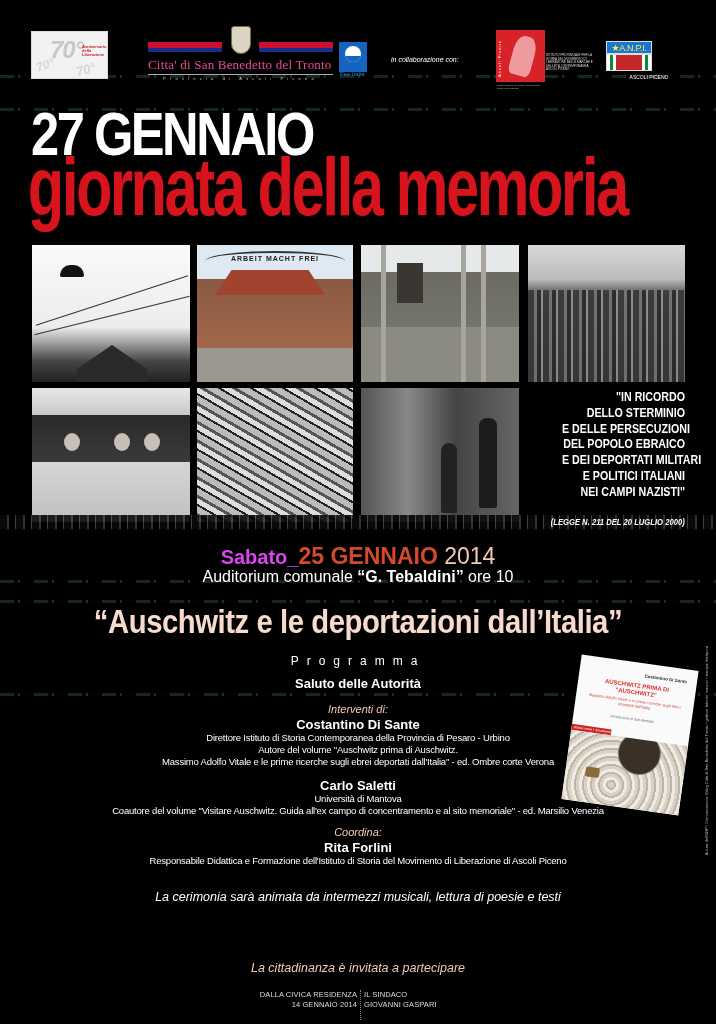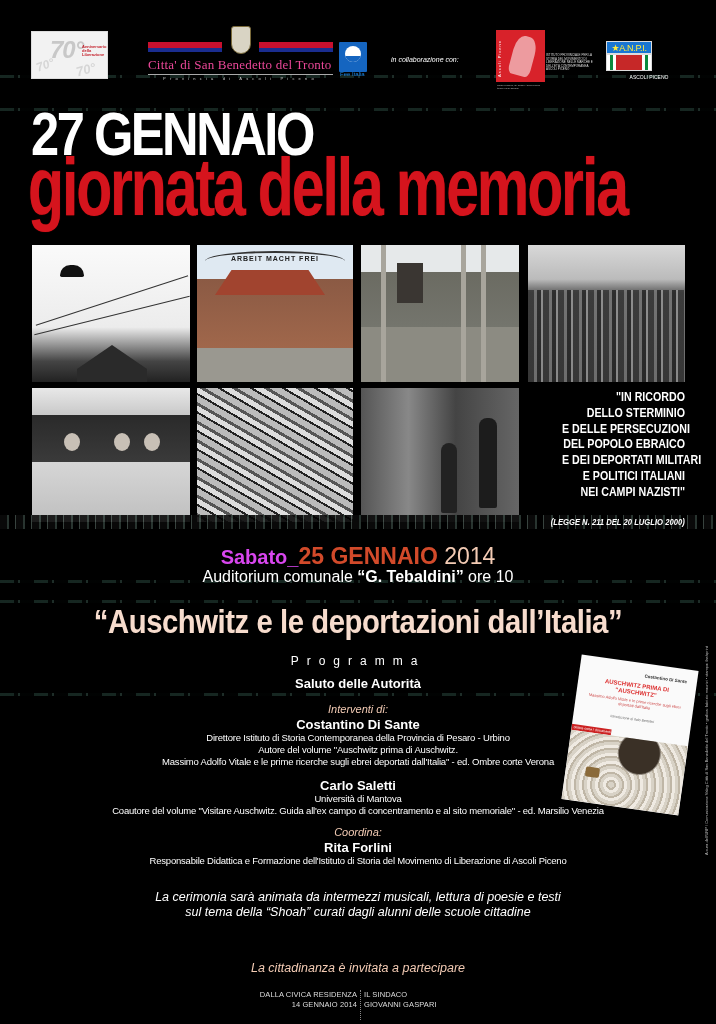--- a/index.html
+++ b/index.html
@@ -226,21 +226,20 @@
   <div class="d">Università di Mantova</div>
   <div class="d">Coautore del volume "Visitare Auschwitz. Guida all'ex campo di concentramento e al sito memoriale" - ed. Marsilio Venezia</div>
   <div class="gap8"></div>
   <div class="it">Coordina:</div>
   <div class="nm">Rita Forlini</div>
   <div class="d">Responsabile Didattica e Formazione dell'Istituto di Storia del Movimento di Liberazione di Ascoli Piceno</div>
 </div>
 
 <div class="abs center cer">
   <div>La cerimonia sarà animata da intermezzi musicali, lettura di poesie e testi</div>
-  <div>sul tema della “Shoah” curati dagli alunni delle scuole cittadine</div>
 </div>
 <div class="abs center cit">La cittadinanza è invitata a partecipare</div>
 
 <div class="abs sign sign-l">
   <div>DALLA CIVICA RESIDENZA</div>
   <div>14 GENNAIO 2014</div>
 </div>
 <div class="abs sign-div"></div>
 <div class="abs sign sign-r">
   <div>IL SINDACO</div>

